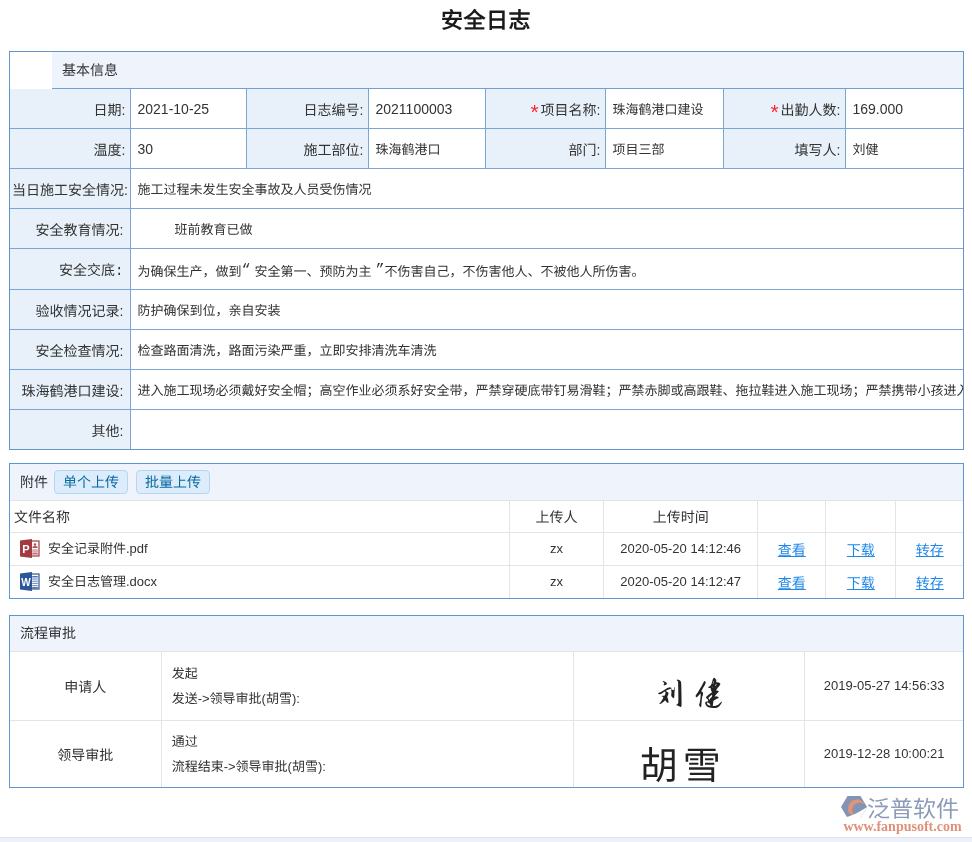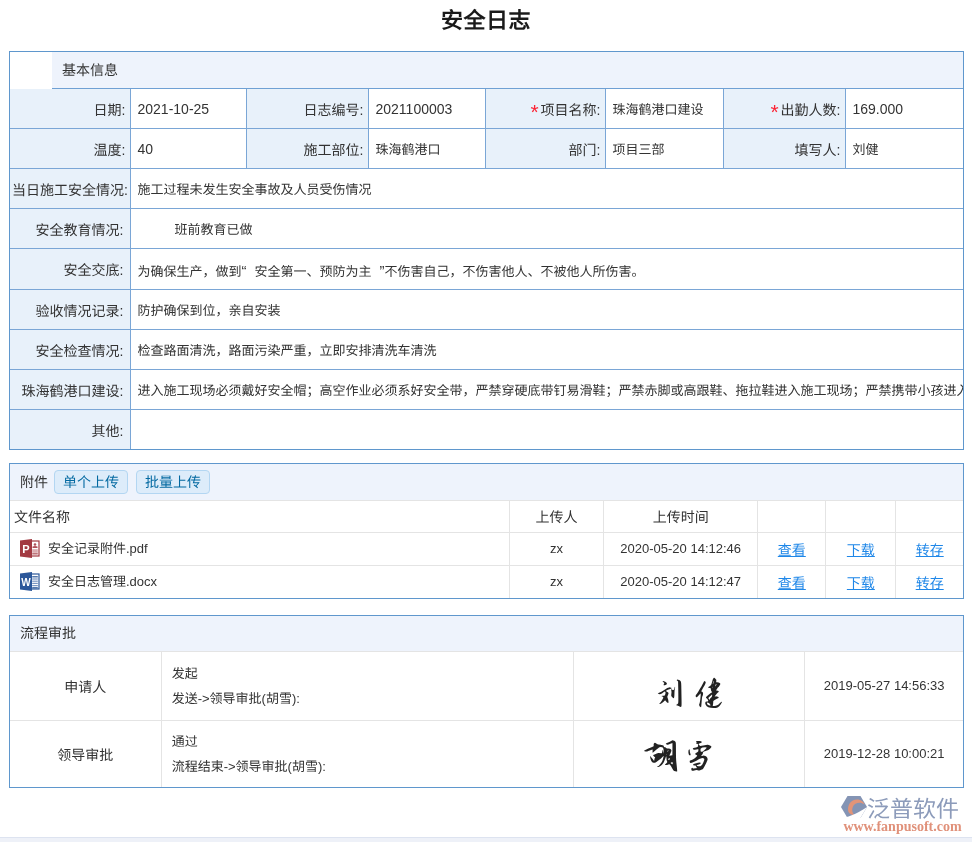--- a/index.html
+++ b/index.html
@@ -67,37 +67,37 @@
           <td class="v">2021-10-25</td>
       <td class="l">日志编号:</td>
           <td class="v">2021100003</td>
       <td class="l"><span class="req">*</span>项目名称:</td>
           <td class="v" style="font-size:13px;">珠海鹤港口建设</td>
       <td class="l"><span class="req">*</span>出勤人数:</td>
           <td class="v">169.000</td>
     </tr>
     <tr>
       <td class="l">温度:</td>
-          <td class="v">40</td>
+          <td class="v">30</td>
       <td class="l">施工部位:</td>
           <td class="v" style="font-size:13px;">珠海鹤港口</td>
       <td class="l">部门:</td>
           <td class="v" style="font-size:13px;">项目三部</td>
       <td class="l">填写人:</td>
           <td class="v" style="font-size:13px;">刘健</td>
     </tr>
     <tr>
           <td class="l" style="padding-right:4px;">当日施工安全情况:</td>
           <td class="v" colspan="7" style="font-size:13px;">施工过程未发生安全事故及人员受伤情况</td>
         </tr>
     <tr>
           <td class="l">安全教育情况:</td>
           <td class="v" colspan="7" style="font-size:13px;padding-left:44px;">班前教育已做</td>
         </tr>
-    <tr style="height:41px;">
+    <tr style="height:41px;font-family:Liberation Mono, monospace;">
           <td class="l">安全交底:</td>
           <td class="v" colspan="7" style="font-size:13px;">为确保生产，做到<span style="display:inline-block;width:13px;overflow:hidden;position:relative;top:3px;font-size:15px;">“</span>安全第一、预防为主<span style="display:inline-block;width:13px;overflow:hidden;text-align:right;position:relative;top:3px;font-size:15px;">”</span>不伤害自己，不伤害他人、不被他人所伤害。</td>
         </tr>
     <tr>
           <td class="l">验收情况记录:</td>
           <td class="v" colspan="7" style="font-size:13px;">防护确保到位，亲自安装</td>
         </tr>
     <tr>
           <td class="l">安全检查情况:</td>
           <td class="v" colspan="7" style="font-size:13px;">检查路面清洗，路面污染严重，立即安排清洗车清洗</td>
@@ -189,21 +189,21 @@
     <tbody>
     <tr style="height:68px;">
       <td>申请人</td>
       <td class="op">发起<br>发送-&gt;领导审批(胡雪):</td>
       <td><span class="sig">刘健</span></td>
       <td style="font-size:13px;">2019-05-27 14:56:33</td>
     </tr>
     <tr style="height:67px;">
       <td>领导审批</td>
       <td class="op">通过<br>流程结束-&gt;领导审批(胡雪):</td>
-      <td><span class="sig" style="top:3px;left:-9px;">胡雪</span></td>
+      <td><span class="sig" style="top:9px;left:-9px;font-family:Liberation Mono, monospace;">胡雪</span></td>
       <td style="font-size:13px;">2019-12-28 10:00:21</td>
     </tr>
   </tbody>
     </table>
 </div>
 
 <div id="logo">
   <svg width="26" height="22" viewBox="0 0 26 22" style="flex:none;">
     <path d="M6.5 0 L19.5 0 L26 11 L19.5 22 L6.5 22 L0 11 Z" fill="#8494b4"></path>
     <path d="M7.5 16 C5.5 9 10.5 2.5 17.5 3.5 C20.5 4 22.5 6 23.5 8.5 C19.5 5.5 13.5 6.8 11.8 11 C10.5 14 11.3 16.8 13.3 19 C10.8 18.8 8.4 18 7.5 16 Z" fill="#e29478"></path>

